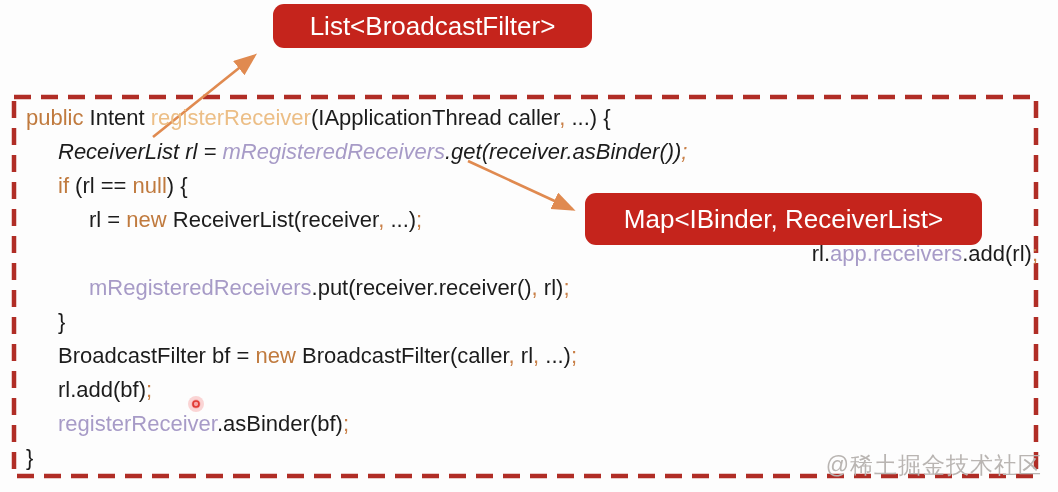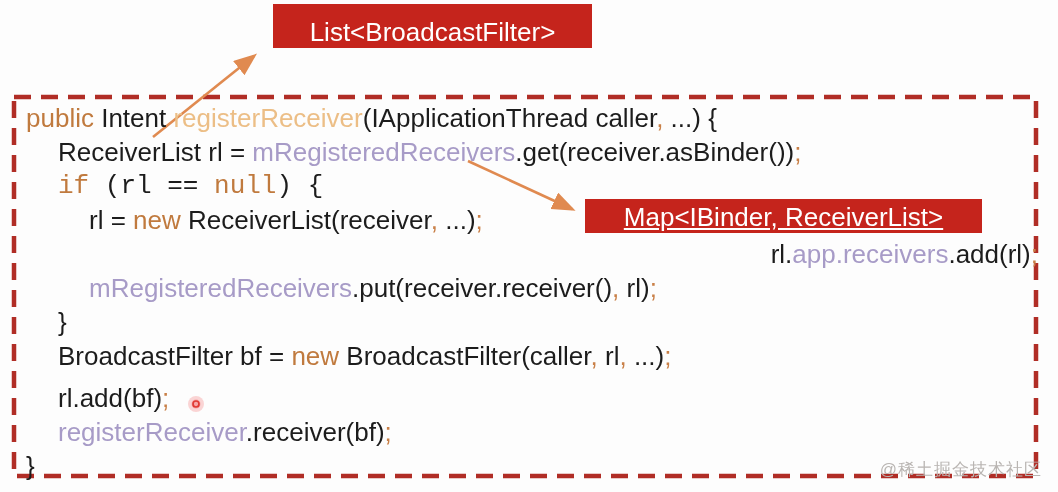--- a/index.html
+++ b/index.html
@@ -16,47 +16,48 @@
     left: 0; top: 0;
     width: 1058px; height: 492px;
     pointer-events: none;
   }
   .label-box {
     position: absolute;
     background: var(--box-red, #c5241c);
     color: #ffffff;
     font-size: 26px;
     display: flex;
-    align-items: flex-end;
+    align-items: center;
     justify-content: center;
     white-space: nowrap;
+    border-radius: 11px;
   }
   .label-box.list { left: 273px; top: 4px; width: 319px; height: 44px; }
-  .label-box.map  { left: 585px; top: 199px; width: 397px; height: 34px; text-decoration: underline; }
+  .label-box.map  { left: 585px; top: 193px; width: 397px; height: 52px; }
   .code-block {
     position: absolute;
     left: 12px; top: 96px;
     width: 1026px; height: 382px;
     padding-top: 5px;
     box-sizing: border-box;
-    font-size: 26px;
+    font-size: 22px;
     color: var(--plain, #1c1c1c);
     white-space: nowrap;
   }
   .code-line { line-height: 34px; height: 34px; }
   .tok-keyword { color: var(--keyword, #c07a3e); }
   .tok-method  { color: var(--method, #ecbe86); }
   .tok-field   { color: var(--field, #a79bc7); }
   .tok-punct   { color: var(--punct, #c98048); }
   .tok-plain   { color: var(--plain, #1c1c1c); }
   .watermark {
     position: absolute;
     right: 16px;
     bottom: 11px;
-    font-size: 17px;
+    font-size: 23px;
     letter-spacing: 1px;
     color: var(--watermark, #b9b5b2);
   }
 </style>
 </head>
 <body>
 
 <div class="stage">
 
   <svg class="overlay-svg" viewBox="0 0 1058 492">
@@ -82,27 +83,27 @@
   <div class="label-box list">
     <span>List&lt;BroadcastFilter&gt;</span>
   </div>
 
   <div class="label-box map">
     <span>Map&lt;IBinder, ReceiverList&gt;</span>
   </div>
 
   <div class="code-block" id="code-block">
       <div class="code-line" style="padding-left: 14px;"><span class="tok-keyword">public</span><span class="tok-plain"> Intent </span><span class="tok-method">registerReceiver</span><span class="tok-plain">(IApplicationThread caller</span><span class="tok-punct">,</span><span class="tok-plain"> ...) {</span></div>
-      <div class="code-line" style="padding-left: 46px;"><span class="tok-plain">ReceiverList rl = </span><span class="tok-field">mRegisteredReceivers</span><span class="tok-plain">.get(receiver.asBinder())</span><span class="tok-punct">;</span></div>
-      <div class="code-line" style="padding-left: 46px; font-family: Liberation Mono, monospace;"><span class="tok-keyword">if</span><span class="tok-plain"> (rl == </span><span class="tok-keyword">null</span><span class="tok-plain">) {</span></div>
+      <div class="code-line" style="padding-left: 46px; font-style: italic;"><span class="tok-plain">ReceiverList rl = </span><span class="tok-field">mRegisteredReceivers</span><span class="tok-plain">.get(receiver.asBinder())</span><span class="tok-punct">;</span></div>
+      <div class="code-line" style="padding-left: 46px;"><span class="tok-keyword">if</span><span class="tok-plain"> (rl == </span><span class="tok-keyword">null</span><span class="tok-plain">) {</span></div>
       <div class="code-line" style="padding-left: 77px;"><span class="tok-plain">rl = </span><span class="tok-keyword">new</span><span class="tok-plain"> ReceiverList(receiver</span><span class="tok-punct">,</span><span class="tok-plain"> ...)</span><span class="tok-punct">;</span></div>
       <div class="code-line" style="padding-left: 77px; text-align: right;"><span class="tok-plain">rl.</span><span class="tok-field">app.receivers</span><span class="tok-plain">.add(rl)</span><span class="tok-punct">;</span></div>
       <div class="code-line" style="padding-left: 77px;"><span class="tok-field">mRegisteredReceivers</span><span class="tok-plain">.put(receiver.receiver()</span><span class="tok-punct">,</span><span class="tok-plain"> rl)</span><span class="tok-punct">;</span></div>
       <div class="code-line" style="padding-left: 46px;"><span class="tok-plain">}</span></div>
       <div class="code-line" style="padding-left: 46px;"><span class="tok-plain">BroadcastFilter bf = </span><span class="tok-keyword">new</span><span class="tok-plain"> BroadcastFilter(caller</span><span class="tok-punct">,</span><span class="tok-plain"> rl</span><span class="tok-punct">,</span><span class="tok-plain"> ...)</span><span class="tok-punct">;</span></div>
-      <div class="code-line" style="padding-left: 46px; margin-top: 8px;"><span class="tok-plain">rl.add(bf)</span><span class="tok-punct">;</span></div>
-      <div class="code-line" style="padding-left: 46px;"><span class="tok-field">registerReceiver</span><span class="tok-plain">.receiver(bf)</span><span class="tok-punct">;</span></div>
+      <div class="code-line" style="padding-left: 46px;"><span class="tok-plain">rl.add(bf)</span><span class="tok-punct">;</span></div>
+      <div class="code-line" style="padding-left: 46px;"><span class="tok-field">registerReceiver</span><span class="tok-plain">.asBinder(bf)</span><span class="tok-punct">;</span></div>
       <div class="code-line" style="padding-left: 14px;"><span class="tok-plain">}</span></div>
     </div>
 
   <div class="watermark">@稀土掘金技术社区</div>
 
 </div>
 
 </body></html>

